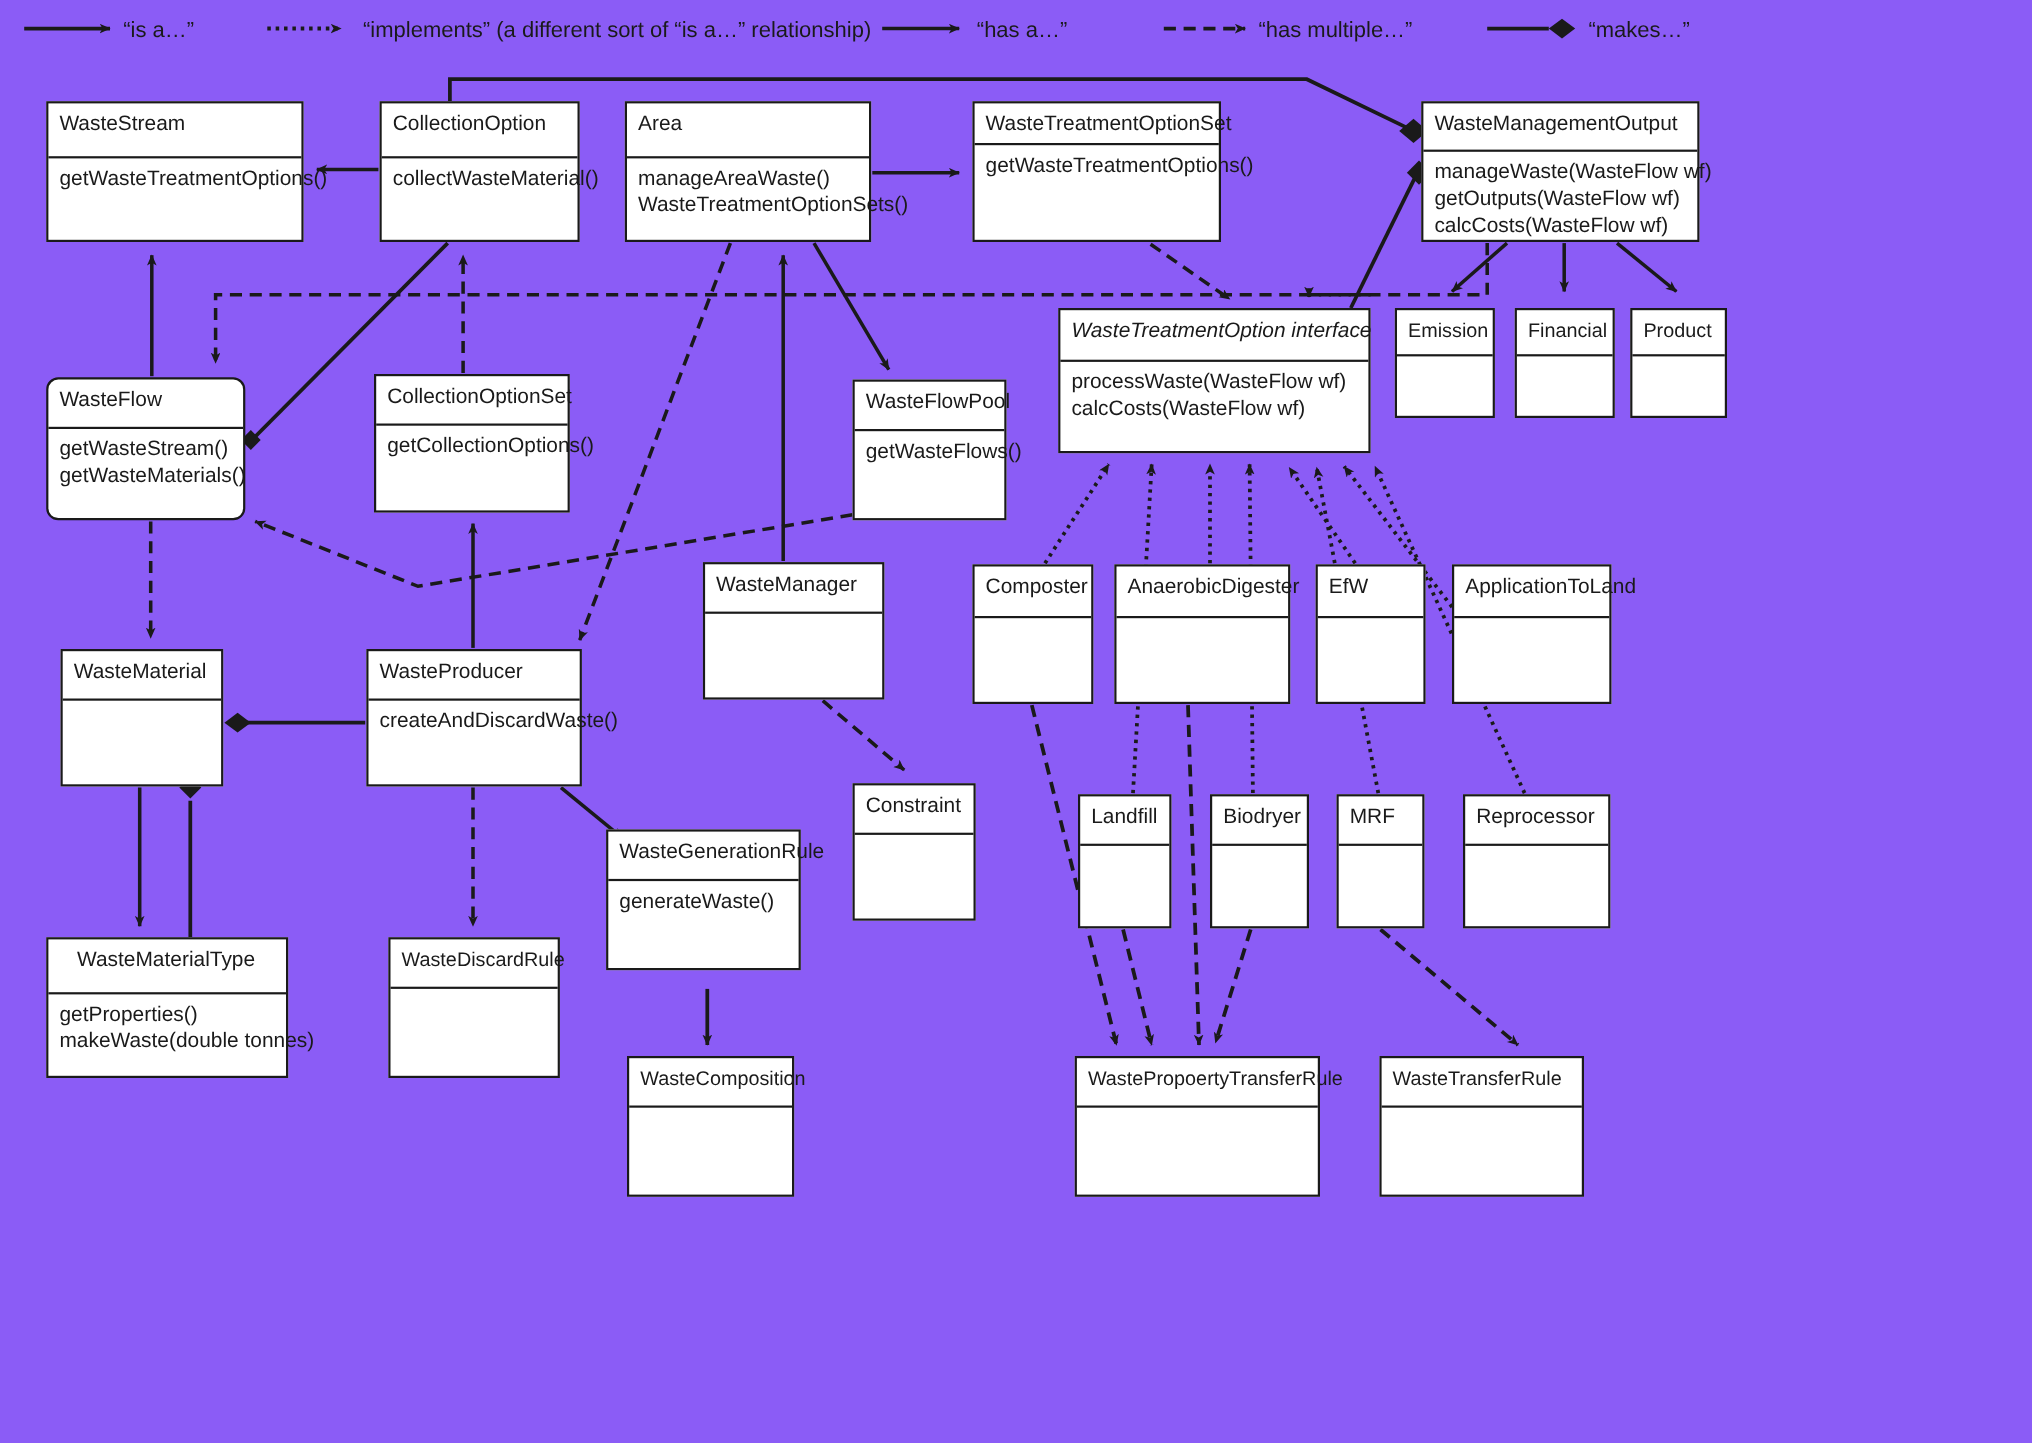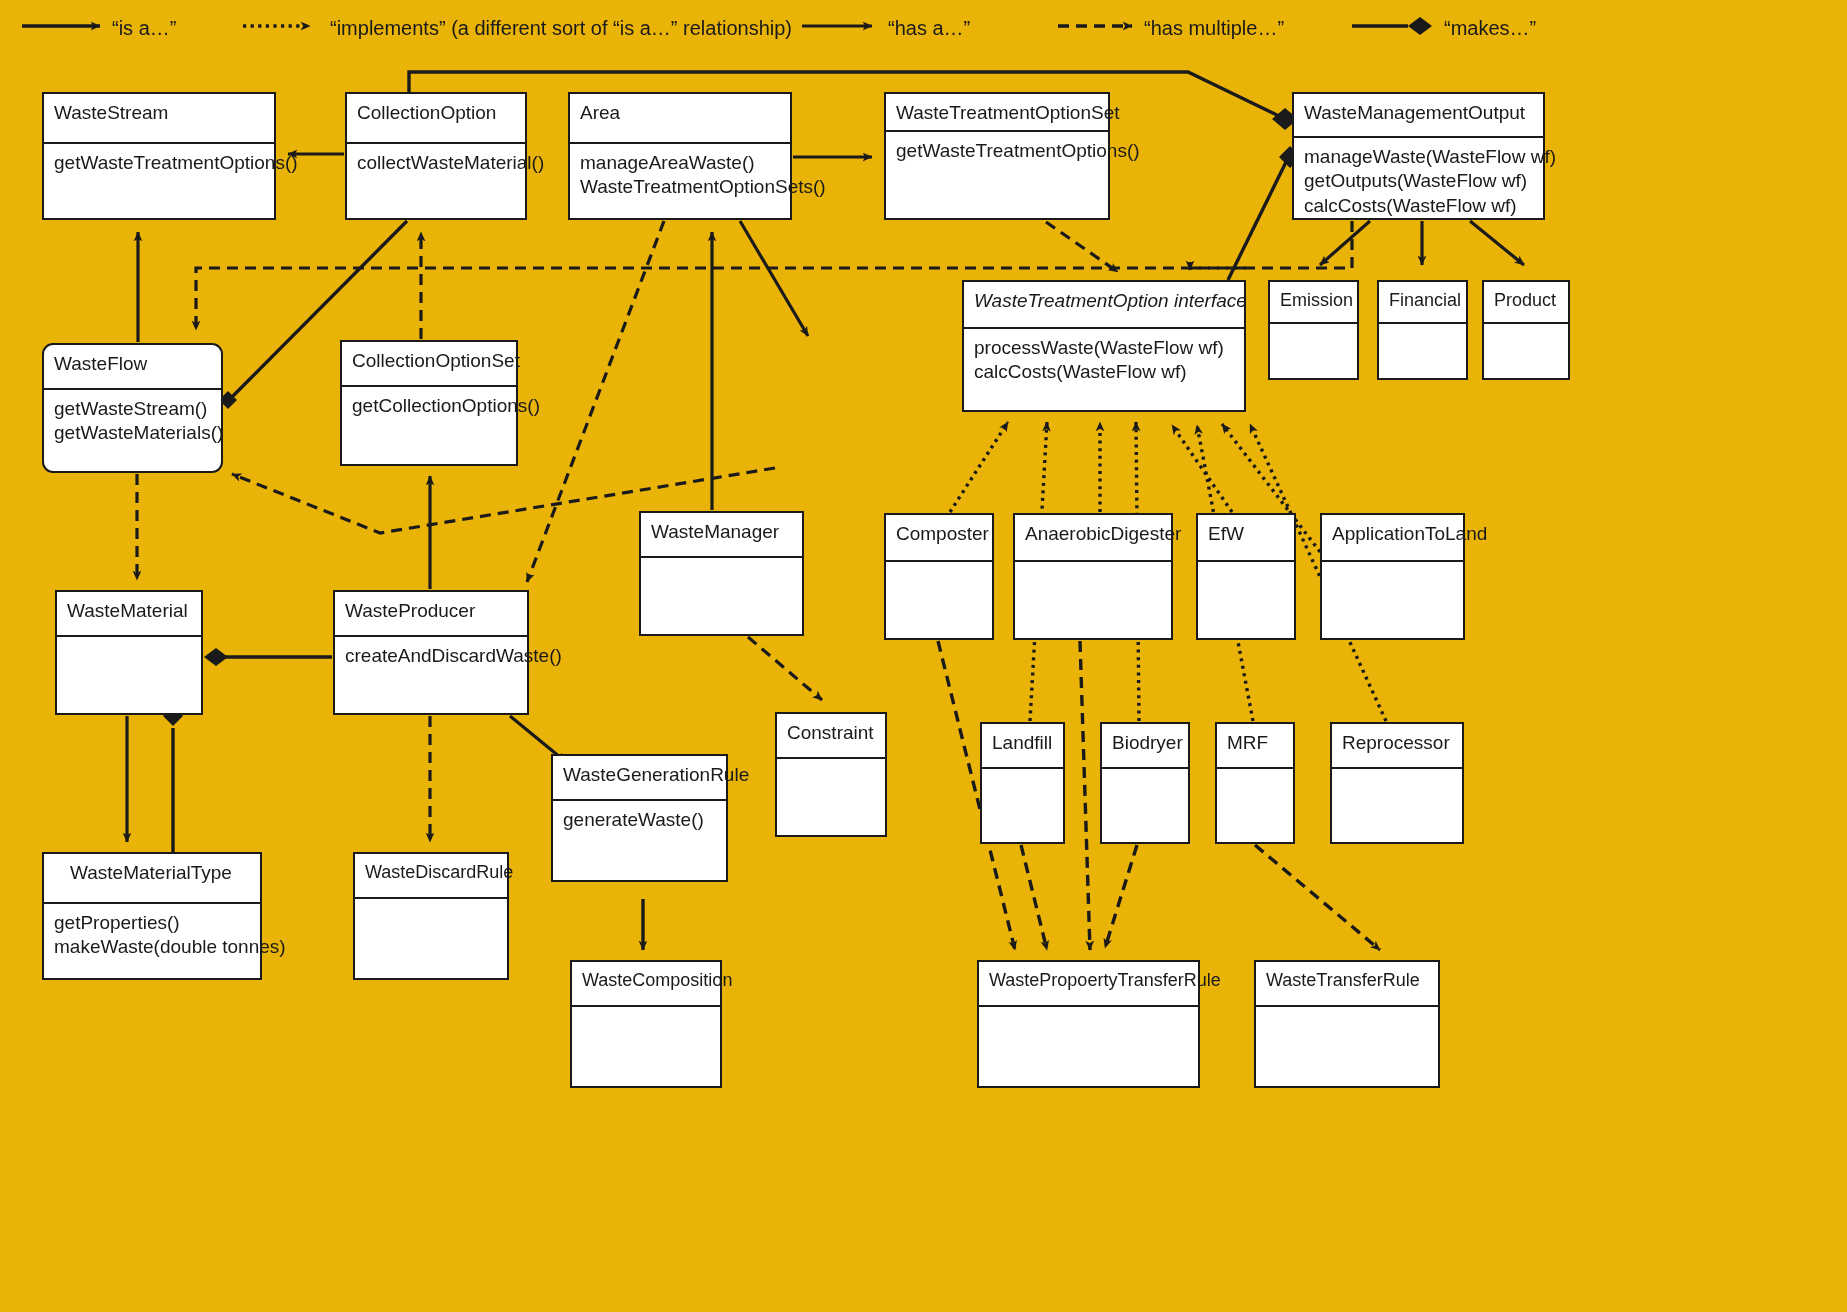--- a/index.html
+++ b/index.html
@@ -1,17 +1,17 @@
 <!DOCTYPE html>
 <html><head>
 <meta charset="utf-8">
 <style>
   html, body { margin:0; padding:0; background:#ffffff; }
   body { width:1847px; height:1312px; font-family:"Liberation Sans", sans-serif; }
-  #root { position:relative; width:1847px; height:1312px; overflow:hidden; background:#eab308; }
+  #root { position:relative; width:1847px; height:1312px; overflow:hidden; background:#8b5cf6; }
   svg.layer { position:absolute; left:0; top:0; width:1847px; height:1312px; pointer-events:none; }
   .uml-box {
     position:absolute; box-sizing:border-box;
     border:2px solid #1a1a1a; background:#ffffff;
     display:flex; flex-direction:column;
   }
   .uml-title {
     box-sizing:border-box; width:100%;
     padding:8px 10px 0 10px;
     font-size:19px; color:#1a1a1a; line-height:1.15;
@@ -233,20 +233,27 @@
   </div>
 
   <div class="uml-box" style="left:340px; top:340px; width:178px; height:126px;">
     <div class="uml-title" style="height:43px;">CollectionOptionSet</div>
     <div class="uml-sep"></div>
     <div class="uml-methods">
         <div>getCollectionOptions()</div>
       </div>
   </div>
 
+  <div class="uml-box" style="left:775px; top:345px; width:140px; height:128px;">
+    <div class="uml-title" style="height:43px;">WasteFlowPool</div>
+    <div class="uml-sep"></div>
+    <div class="uml-methods">
+        <div>getWasteFlows()</div>
+      </div>
+  </div>
 
   <div class="uml-box" style="left:884px; top:513px; width:110px; height:127px;">
     <div class="uml-title" style="height:45px;">Composter</div>
     <div class="uml-sep"></div>
     <div class="uml-methods"></div>
   </div>
 
   <div class="uml-box" style="left:1013px; top:513px; width:160px; height:127px;">
     <div class="uml-title" style="height:45px;">AnaerobicDigester</div>
     <div class="uml-sep"></div>

